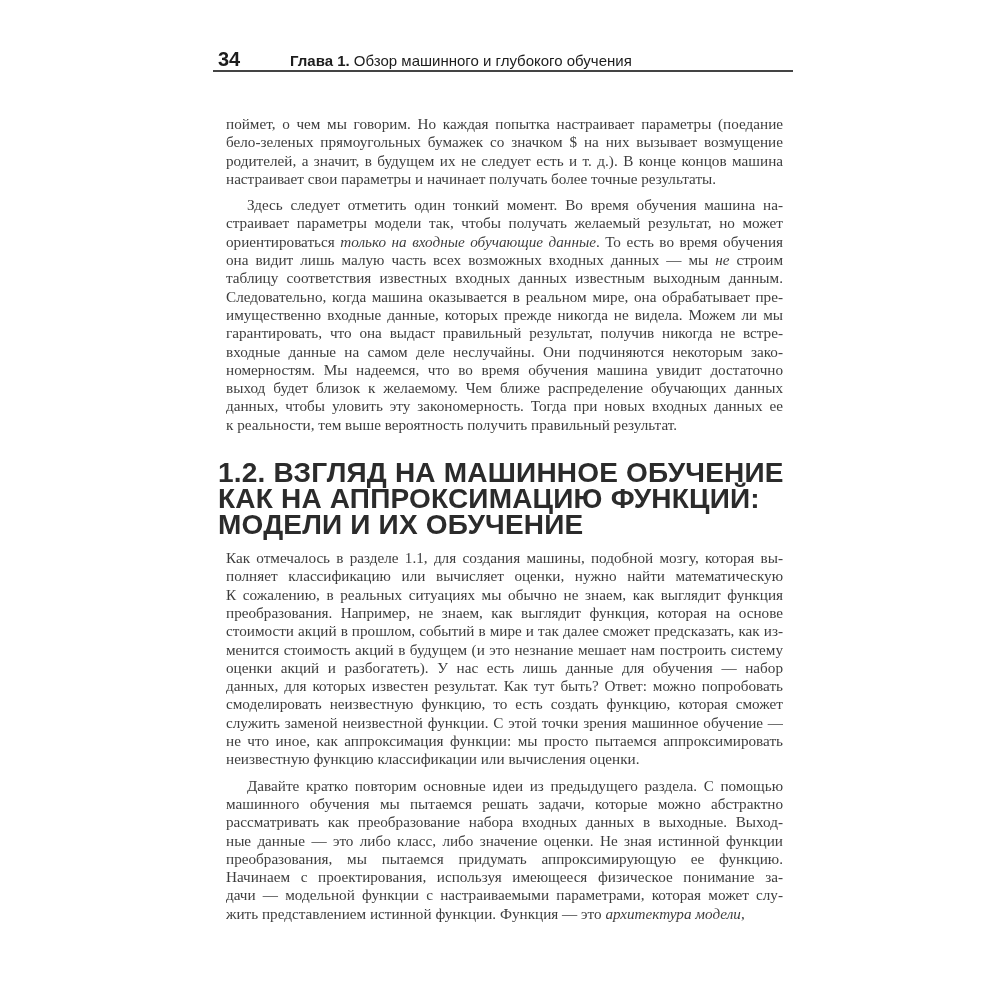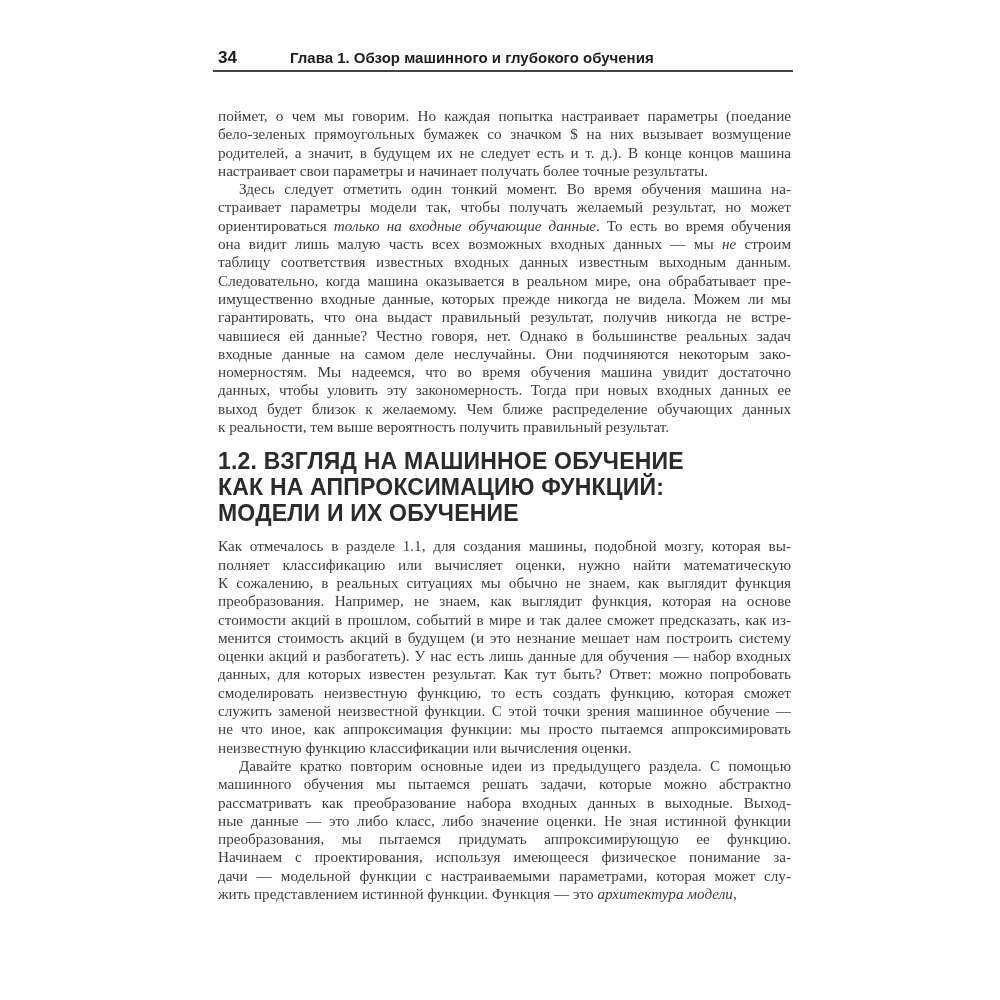--- a/index.html
+++ b/index.html
@@ -25,64 +25,64 @@
     left: 218px;
     top: 48px;
     width: 575px;
     font-family: "Liberation Sans", sans-serif;
     font-size: 15px;
     color: var(--header-text);
     white-space: nowrap;
   }
   .page-num {
     font-weight: 700;
-    font-size: 17px;
+    font-size: 20px;
     display: inline-block;
     width: 53px;
   }
   .chapter-label { font-weight: 700; margin-left: 19px; }
-  .chapter-title { font-weight: 700; }
+  .chapter-title { font-weight: 400; }
   .header-rule {
     position: absolute;
     left: 213px;
     top: 70px;
     width: 580px;
     height: 2px;
     background: var(--rule);
   }
   
   .body-col {
     position: absolute;
     left: 218px;
     top: 107px;
     width: 573px;
     font-family: "Liberation Serif", serif;
     font-size: 15.2px;
     line-height: 18.3px;
     color: var(--text);
   }
-  .para { margin: 0; }
+  .para { margin: 8px; }
   .para .line {
     text-align: justify;
     text-align-last: justify;
     height: 18.3px;
     overflow: hidden;
   }
   .para .line.last {
     text-align: center;
     text-align-last: left;
   }
   .para .line.ind { text-indent: 21px; }
   .it { font-style: italic; }
   .section-heading {
-    margin-top: 12px;
+    margin-top: 26px;
     margin-bottom: 11px;
     font-family: "Liberation Sans", sans-serif;
     font-weight: 700;
-    font-size: 23px;
+    font-size: 28px;
     line-height: 26px;
     color: var(--heading);
     letter-spacing: 0.2px;
   }
 </style>
 </head>
 <body>
 
 <div class="page">
   <div class="running-head">
@@ -98,25 +98,24 @@
       </div>
       <div class="para">
         <div class="line ind"><span>Здесь следует отметить один тонкий момент. Во время обучения машина на-</span></div>
         <div class="line"><span>страивает параметры модели так, чтобы получать желаемый результат, но может</span></div>
         <div class="line"><span>ориентироваться </span><span class="it">только на входные обучающие данные</span><span>. То есть во время обучения</span></div>
         <div class="line"><span>она видит лишь малую часть всех возможных входных данных — мы </span><span class="it">не</span><span> строим</span></div>
         <div class="line"><span>таблицу соответствия известных входных данных известным выходным данным.</span></div>
         <div class="line"><span>Следовательно, когда машина оказывается в реальном мире, она обрабатывает пре-</span></div>
         <div class="line"><span>имущественно входные данные, которых прежде никогда не видела. Можем ли мы</span></div>
         <div class="line"><span>гарантировать, что она выдаст правильный результат, получив никогда не встре-</span></div>
-        <div class="line"><span>чавшиеся ей данные? Честно говоря, нет. Однако в большинстве реальных задач</span></div>
         <div class="line"><span>входные данные на самом деле неслучайны. Они подчиняются некоторым зако-</span></div>
         <div class="line"><span>номерностям. Мы надеемся, что во время обучения машина увидит достаточно</span></div>
+        <div class="line"><span>выход будет близок к желаемому. Чем ближе распределение обучающих данных</span></div>
         <div class="line"><span>данных, чтобы уловить эту закономерность. Тогда при новых входных данных ее</span></div>
-        <div class="line"><span>выход будет близок к желаемому. Чем ближе распределение обучающих данных</span></div>
         <div class="line last"><span>к реальности, тем выше вероятность получить правильный результат.</span></div>
       </div>
       <div class="section-heading">
         <div class="h-line">1.2. ВЗГЛЯД НА МАШИННОЕ ОБУЧЕНИЕ</div>
         <div class="h-line">КАК НА АППРОКСИМАЦИЮ ФУНКЦИЙ:</div>
         <div class="h-line">МОДЕЛИ И ИХ ОБУЧЕНИЕ</div>
       </div>
       <div class="para">
         <div class="line"><span>Как отмечалось в разделе 1.1, для создания машины, подобной мозгу, которая вы-</span></div>
         <div class="line"><span>полняет классификацию или вычисляет оценки, нужно найти математическую</span></div>

